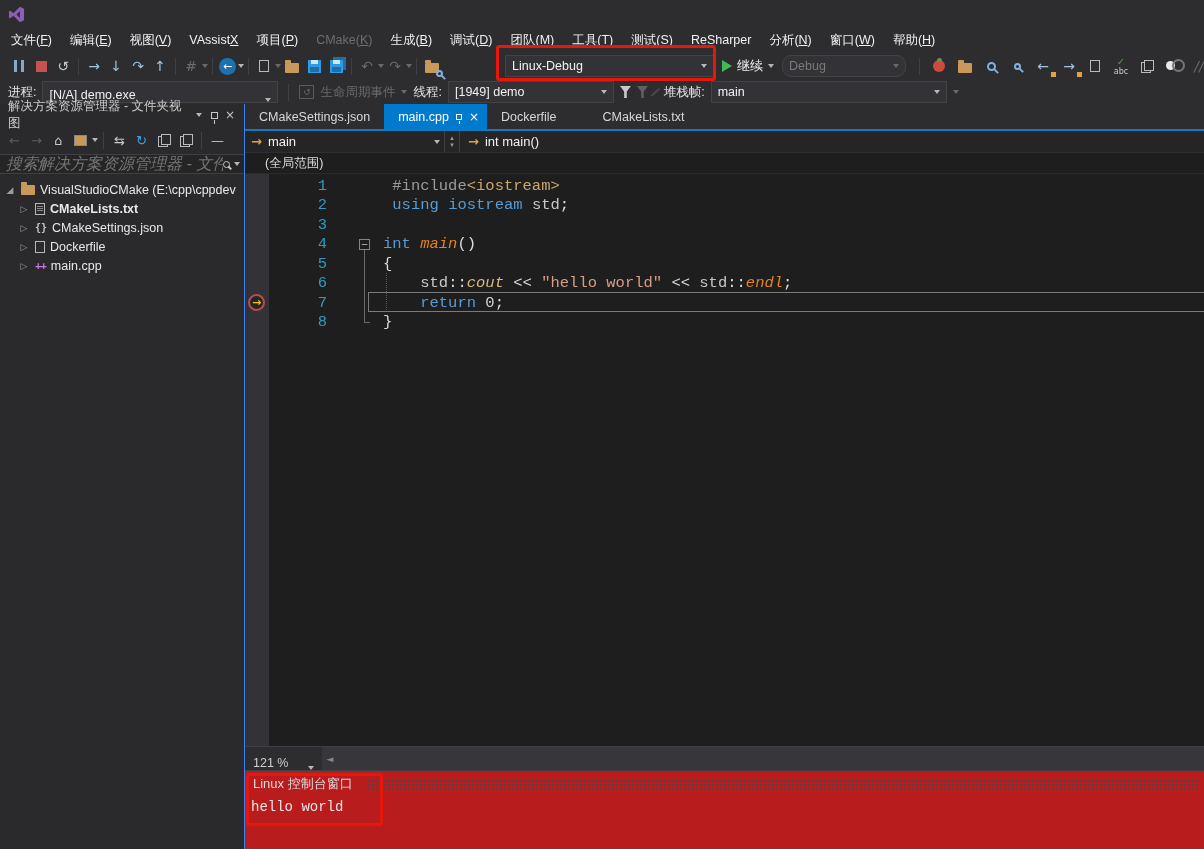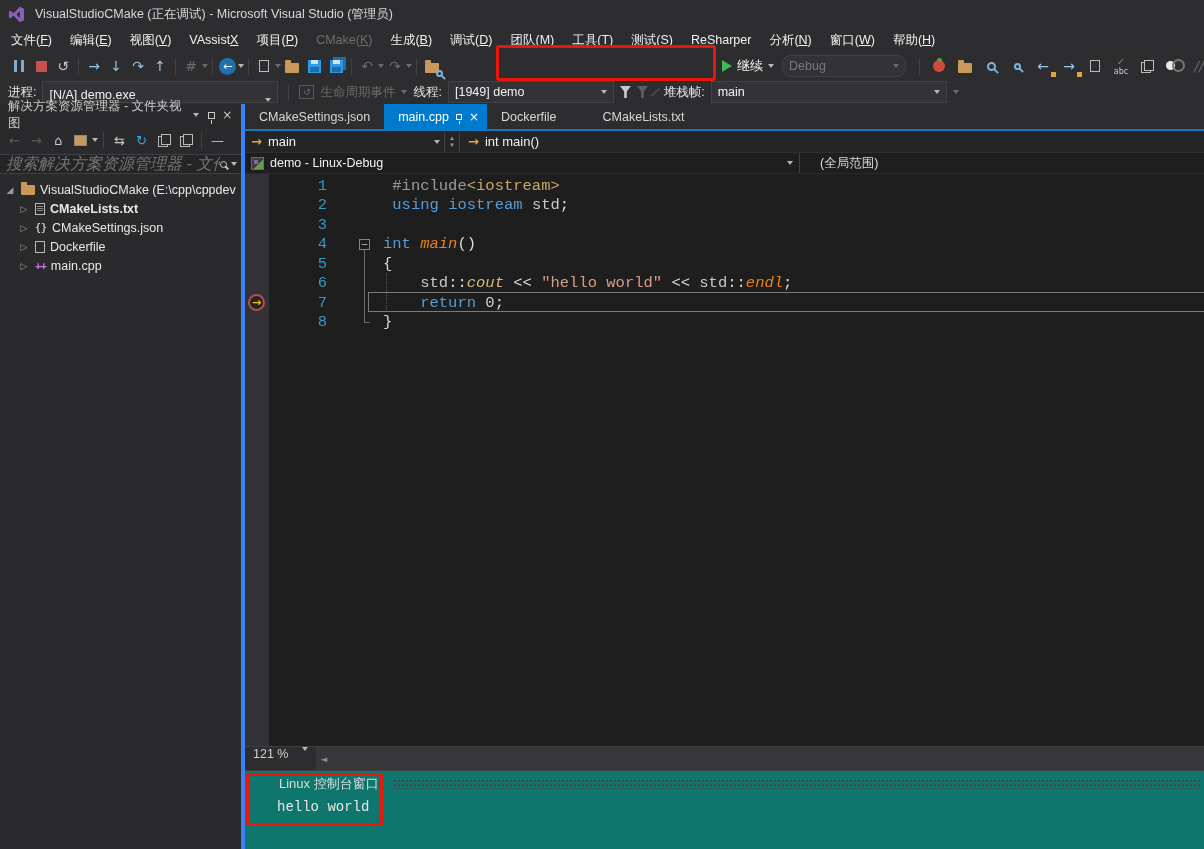--- a/index.html
+++ b/index.html
@@ -57,21 +57,21 @@
   
   .debugbar{position:absolute;left:0;top:80px;width:100%;height:24px;display:flex;align-items:center;padding-left:8px;gap:6px;font-size:12.5px;}
   .dbg-label{color:#e4e4e4;flex:none;}
   .dbg-label.gray{color:#6a6a6a;text-align:center;}
   .lifebox{width:15px;height:14px;border:1px solid #5a5a5a;color:#6a6a6a;font-size:9px;display:flex;align-items:center;justify-content:center;}
   .funnel{width:11px;height:12px;background:#c8c8c8;clip-path:polygon(0 0,100% 0,62% 45%,62% 100%,38% 100%,38% 45%);flex:none;}
   .funnel.gray{background:#5f5f5f;}
   .crossed{color:#5f5f5f;font-style:italic;font-size:11px;transform:skewX(-12deg);}
 
   
-  .sidebar{position:absolute;left:0;top:104px;width:245px;height:745px;background:#2a2a2c;border-right:4px solid #3b82f6;}
+  .sidebar{position:absolute;left:0;top:104px;width:245px;height:745px;background:#2a2a2c;border-right:1px solid #3b82f6;}
   .sb-header{height:22px;display:flex;align-items:center;padding:0 6px 0 8px;font-size:12.5px;color:#cccccc;}
   .sb-header .spacer{flex:1;}
   .sb-hicon{width:16px;height:16px;display:flex;align-items:center;justify-content:center;color:#c8c8c8;font-size:12px;}
   .pin-ic{width:7px;height:7px;border:1px solid #c8c8c8;position:relative;}
   .pin-ic::after{content:"";position:absolute;left:2px;top:7px;width:1px;height:4px;background:#c8c8c8;}
   .sb-toolbar{height:28px;display:flex;align-items:center;padding-left:4px;gap:1px;}
   .sbi{width:21px;height:21px;display:flex;align-items:center;justify-content:center;font-family:"DejaVu Sans",sans-serif;font-size:13px;color:#c8c8c8;flex:none;}
   .sbi.gray{color:#5f5f5f;}
   .sbi.blue{color:#3aa3dc;}
   .viewswitch{width:13px;height:11px;background:#c9995a;border:1px solid #888;position:relative;}
@@ -132,25 +132,25 @@
   .outline-vline{position:absolute;left:119px;top:76px;width:1px;height:73px;background:#6a6a6a;z-index:2;}
   .outline-tick{position:absolute;left:119px;top:148px;width:6px;height:1px;background:#6a6a6a;z-index:2;}
   .indent-guide{position:absolute;left:141px;top:99px;height:39px;border-left:1px dotted #5a5a5a;z-index:2;}
   .curr-line{position:absolute;left:123px;top:118px;right:0;height:20px;border:1px solid #7a7a7a;border-right:none;z-index:2;}
   .exec-ptr{position:absolute;left:3px;top:120px;width:17px;height:17px;border-radius:50%;border:2px solid #b84c4c;
       background:#252526;display:flex;align-items:center;justify-content:center;z-index:4;
       color:#f0c513;font-size:11px;font-weight:bold;font-family:"DejaVu Sans",sans-serif;line-height:1;}
 
   
   .zoomrow{position:absolute;left:0;top:642px;right:0;height:24px;background:#2d2d30;display:flex;align-items:center;border-top:1px solid #3f3f46;}
-  .zoombox{display:flex;align-items:flex-start;gap:14px;padding:0 8px;height:100%;color:#d0d0d0;font-size:12.5px;flex:none;}
+  .zoombox{display:flex;align-items:flex-end;gap:20px;padding:0 8px;height:100%;color:#d0d0d0;font-size:12.5px;flex:none;}
   .hscroll{flex:1;height:100%;background:#37373b;display:flex;align-items:center;padding-left:4px;color:#8a8a8a;font-size:9px;font-family:"DejaVu Sans",sans-serif;}
 
   
-  .console{position:absolute;left:0;top:666px;right:0;bottom:0;background:#0f766e;border-top:1px solid #3f3f46;padding-left:26px;}
+  .console{position:absolute;left:0;top:666px;right:0;bottom:0;background:#b91c1c;border-top:1px solid #3f3f46;}
   .con-header{height:26px;display:flex;align-items:center;padding-left:8px;}
   .con-title{color:#dcdcdc;font-size:13px;flex:none;}
   .grip{flex:1;height:10px;margin:0 4px 0 14px;
         background-image:radial-gradient(circle,#46464c 1px,transparent 1.3px);background-size:4px 4px;}
   .con-out{padding-left:6px;color:#e6e6e6;font-family:"Liberation Mono","DejaVu Sans Mono",monospace;font-size:14px;line-height:20px;}
 
   
   .anno{position:absolute;border:3px solid #e8170b;border-radius:3px;z-index:50;pointer-events:none;}
   #anno-config{left:496px;top:45px;width:220px;height:36px;}
   #anno-console{left:246px;top:773px;width:137px;height:53px;}
@@ -158,21 +158,20 @@
 </head>
 <body>
 
 <div class="app">
 
   <div class="titlebar">
     <svg width="17" height="17" viewBox="0 0 16 16">
       <path d="M11.2 0.8 5.2 6.8 2.1 4.4 0.9 5v6l1.2 0.6 3.1-2.4 6 6 3.9-1.9v-10.6z" fill="#8a5fb8"></path>
       <path d="M11.2 4.6 7.9 8l3.3 3.4z" fill="#2d2d30"></path>
     </svg>
-    <span class="title-text">VisualStudioCMake (正在调试) - Microsoft Visual Studio (管理员)</span>
   </div>
 
   <div class="menubar" id="menubar">
       <span class="menu-item">文件(<u>F</u>)</span>
       <span class="menu-item">编辑(<u>E</u>)</span>
       <span class="menu-item">视图(<u>V</u>)</span>
       <span class="menu-item">VAssist<u>X</u></span>
       <span class="menu-item">项目(<u>P</u>)</span>
       <span class="menu-item disabled">CMake(<u>K</u>)</span>
       <span class="menu-item">生成(<u>B</u>)</span>
@@ -224,20 +223,24 @@
     <span class="dd gray"></span>
     <span class="tbi gray glyph">↷</span>
     <span class="dd gray"></span>
     <span class="sep"></span>
     <span class="tbi">
         <span class="fold">
           <span class="mag small" style="position:absolute;right:-4px;bottom:-4px;"></span>
         </span>
       </span>
 
+    <div class="combo cfg-combo">
+      <span>Linux-Debug</span>
+      <span class="dd"></span>
+    </div>
 
     <div class="continue-grp">
       <span class="play-tri"></span>
       <span>继续</span>
       <span class="dd"></span>
     </div>
 
     <div class="combo disabled run-combo">
       <span>Debug</span>
       <span class="dd gray"></span>
@@ -397,25 +400,20 @@
         <span>▴</span>
         <span>▾</span>
       </div>
       <div class="seg2">
         <span class="nav-arrow">→</span>
         <span>int main()</span>
       </div>
     </div>
 
     <div class="navB">
-      <div class="seg1">
-        <span class="proj-ic"></span>
-        <span>demo - Linux-Debug</span>
-        <span class="dd"></span>
-      </div>
       <div class="seg2">
         <span>(全局范围)</span>
       </div>
     </div>
 
     <div class="code">
       <div class="gutter"></div>
       <div class="outline-vline"></div>
       <div class="outline-tick"></div>
       <div class="outline-box glyph">−</div>

